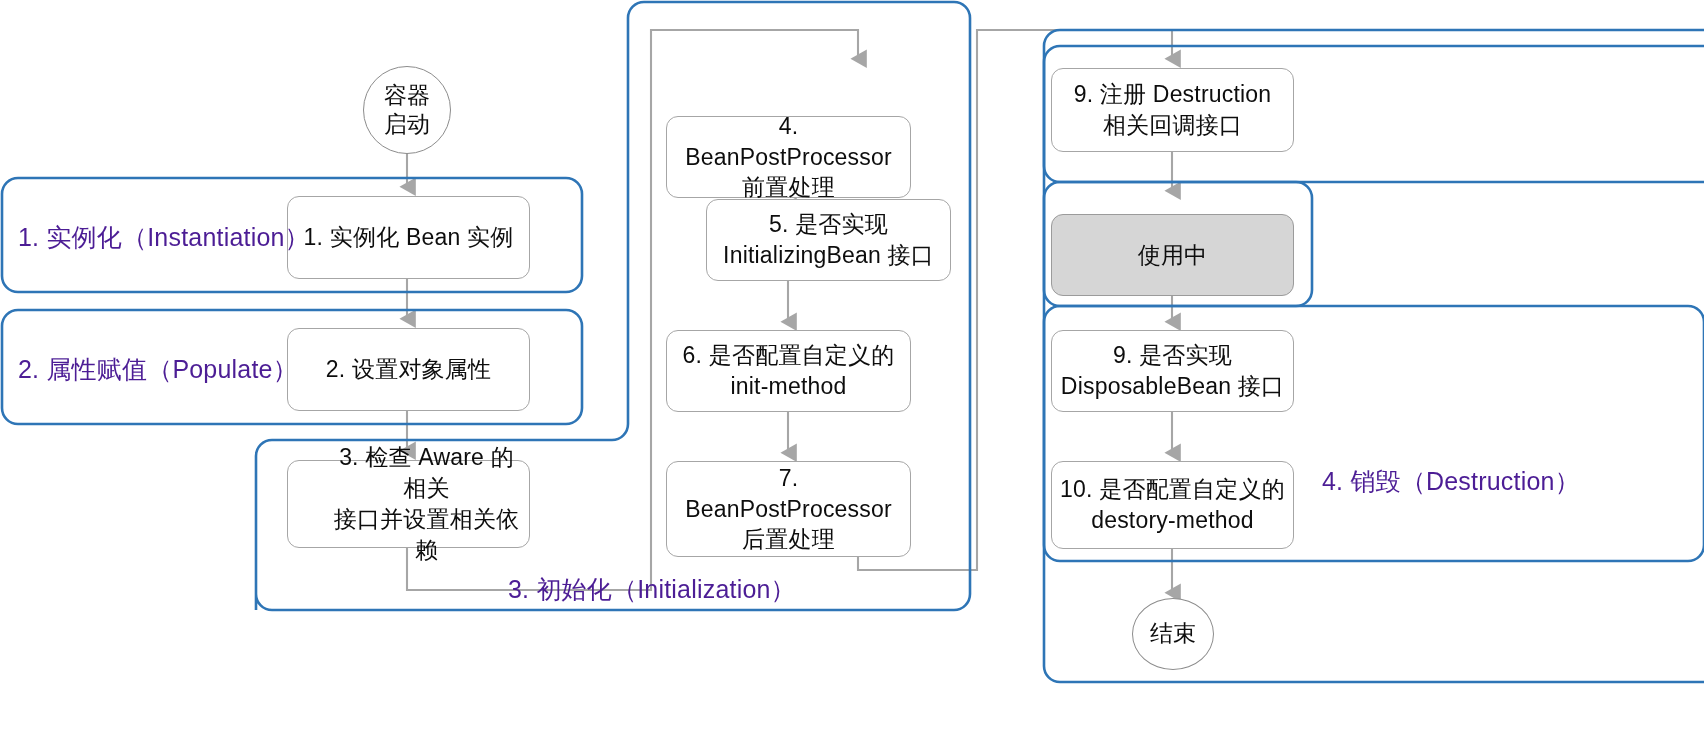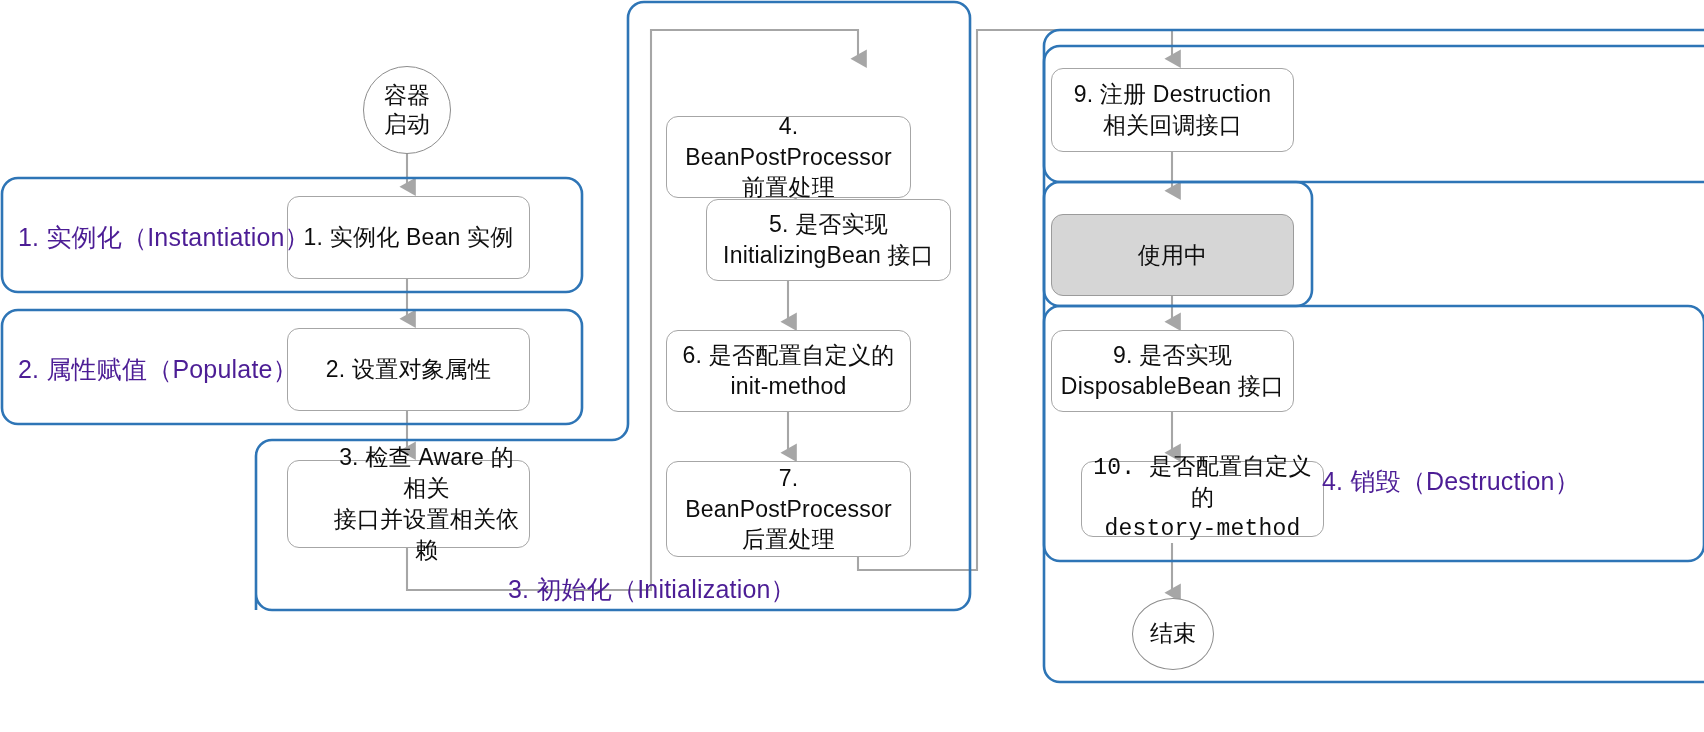--- a/index.html
+++ b/index.html
@@ -177,21 +177,21 @@
 
   <div class="node filled" style="left:1051px;top:199px;width:243px;height:82px;margin-top:15px;">
     <span class="txt">使用中</span>
   </div>
 
   <div class="node" style="left:1051px;top:330px;width:243px;height:82px;">
     <span class="txt">9. 是否实现
 DisposableBean 接口</span>
   </div>
 
-  <div class="node" style="left:1081px;top:461px;width:243px;height:76px;font-family:Liberation Mono, monospace;">
+  <div class="node" style="left:1051px;top:461px;width:243px;height:88px;">
     <span class="txt">10. 是否配置自定义的
 destory-method</span>
   </div>
 
   <div class="phase-label" style="left:18px;top:222px;">1. 实例化（Instantiation）</div>
 
   <div class="phase-label" style="left:18px;top:354px;">2. 属性赋值（Populate）</div>
 
   <div class="phase-label" style="left:508px;top:574px;">3. 初始化（Initialization）</div>
 

